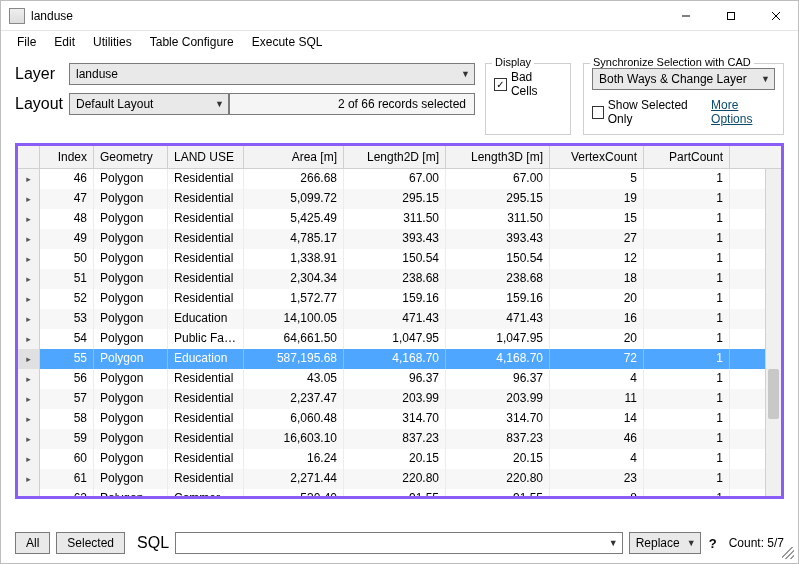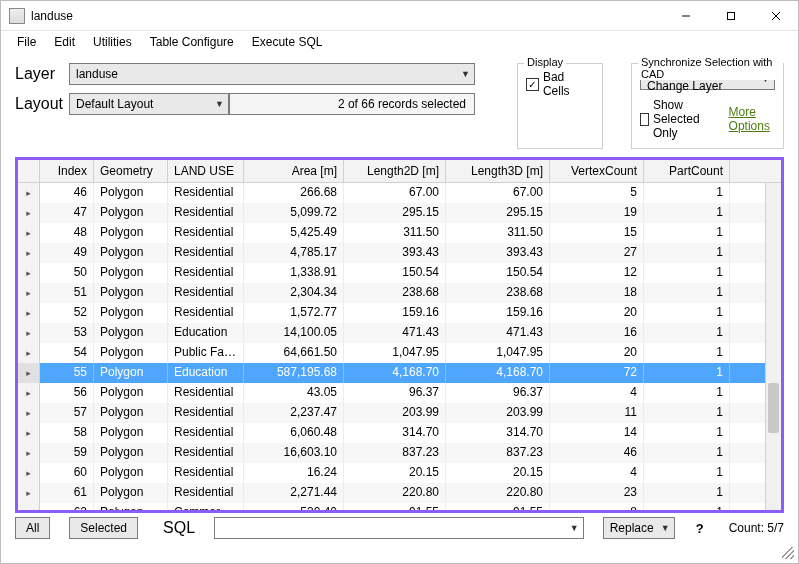--- a/index.html
+++ b/index.html
@@ -18,26 +18,26 @@
   .toolbar { padding: 10px 14px 8px 14px; display: flex; gap: 10px; align-items: flex-start; }
   .left-tool { display: grid; grid-template-columns: 48px 1fr; row-gap: 8px; column-gap: 6px; align-items: center; flex: 0 0 460px; }
   .lbl { font-size: 16px; }
   .combo { height: 22px; border: 1px solid #7a7a7a; background: #e9e9e9; display: flex; align-items: center; padding: 0 4px 0 6px; font-size: 12px; justify-content: space-between; }
   .combo .chev { font-size: 9px; color: #333; }
   .combo.big { grid-column: 2 / 3; }
   .layout-row { display: flex; align-items: center; }
   .layout-row .combo { width: 160px; }
   .status-box { flex: 1; height: 22px; border: 1px solid #7a7a7a; background: #f5f5f5; display: flex; align-items: center; justify-content: flex-end; padding: 0 8px; font-size: 12px; }
 
-  .right-tool { flex: 1; display: flex; gap: 28px; margin-left: 32px; }
+  .right-tool { flex: 1; display: flex; gap: 12px; }
   .fieldset { border: 1px solid #cfcfcf; padding: 4px 8px 6px 8px; position: relative; font-size: 12px; }
   .fieldset .legend { position: absolute; top: -8px; left: 6px; background: #fff; padding: 0 3px; font-size: 11px; color: #000; }
   .check { display: flex; align-items: center; gap: 4px; font-size: 12px; margin: 2px 0; }
   .checkbox { width: 13px; height: 13px; border: 1px solid #333; display: inline-flex; align-items: center; justify-content: center; font-size: 10px; background:#fff; }
-  .link { color: #4d7c0f; text-decoration: underline; cursor: pointer; }
+  .link { color: #0c4a6e; text-decoration: underline; cursor: pointer; }
 
   .table-wrap { margin: 0 14px; border: 3px solid #8b5cf6; height: 356px; display: flex; flex-direction: column; }
   .thead { display: flex; background: #f3f3f3; border-bottom: 1px solid #d0d0d0; }
   .th { border-right: 1px solid #d0d0d0; font-size: 12px; padding: 3px 6px; text-align: left; color: #000; height: 22px; display:flex; align-items:center; }
   .th.right { justify-content: flex-end; }
   .tbody { flex: 1; overflow: hidden; position: relative; }
   .row { display: flex; height: 20px; align-items: stretch; }
   .row:nth-child(odd) { background: #fff; }
   .row:nth-child(even) { background: #f7f7f7; }
   .row.selected { background: #4ea6ff; color: #fff; }
@@ -53,21 +53,21 @@
   .c0 { width: 22px; }
   .c1 { width: 54px; }
   .c2 { width: 74px; }
   .c3 { width: 76px; }
   .c4 { width: 100px; }
   .c5 { width: 102px; }
   .c6 { width: 104px; }
   .c7 { width: 94px; }
   .c8 { width: 86px; text-align: right; }
 
-  .footer { height: 30px; display: flex; align-items: center; padding: 0 14px; gap: 19px; font-size: 12px; }
+  .footer { height: 30px; display: flex; align-items: center; padding: 0 14px; gap: 6px; font-size: 12px; margin-top: 29px; }
   .btn { border: 1px solid #7a7a7a; background: #e9e9e9; height: 22px; padding: 0 10px; display:flex; align-items:center; font-size:12px; }
   .sql-input { flex: 1; height: 22px; border: 1px solid #7a7a7a; background: #fff; }
   .repcombo { width: 72px; }
   .help { font-weight: bold; color:#000; font-size:13px; padding:0 2px; }
 
   .resize-grip { position:absolute; right:4px; bottom:4px; width:12px; height:12px; background:
     linear-gradient(135deg, transparent 0 40%, #999 40% 48%, transparent 48% 60%, #999 60% 68%, transparent 68% 80%, #999 80% 88%, transparent 88%);
   }
 </style>
 </head>

